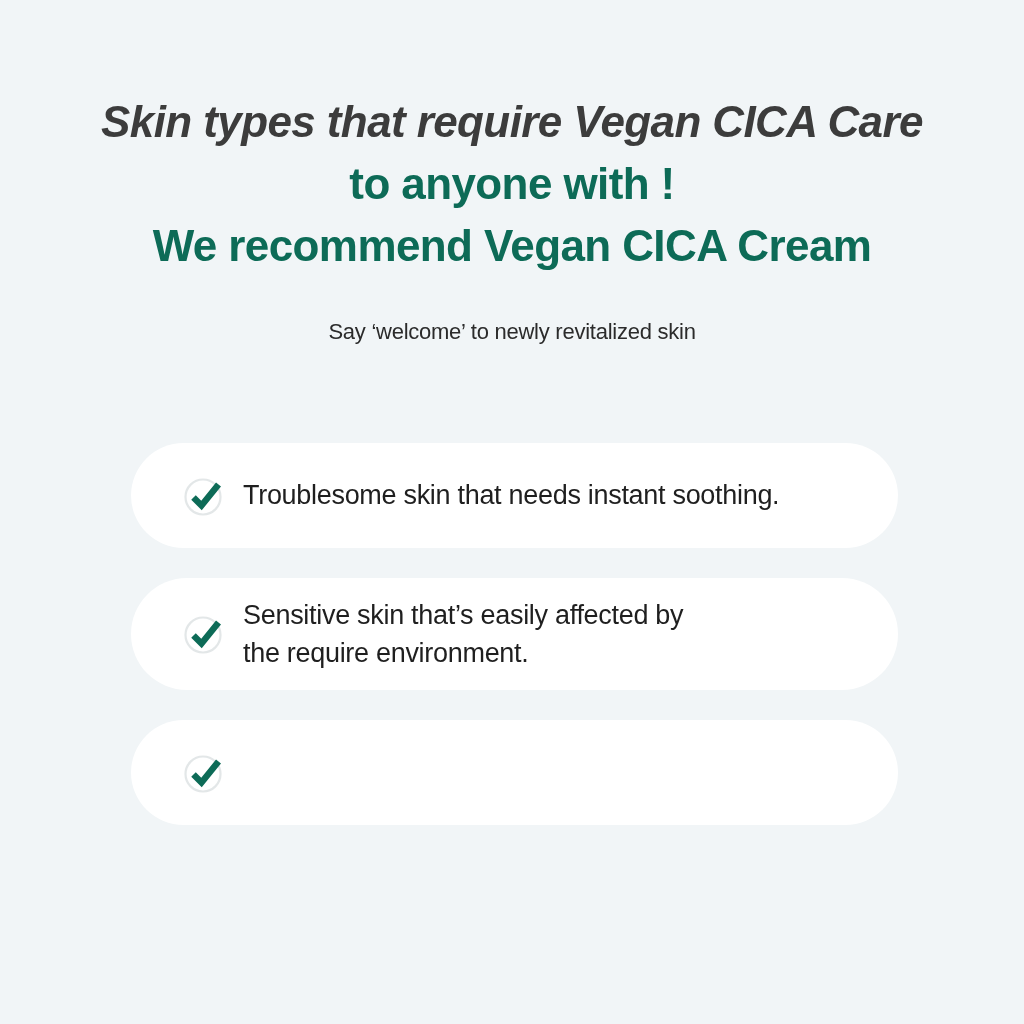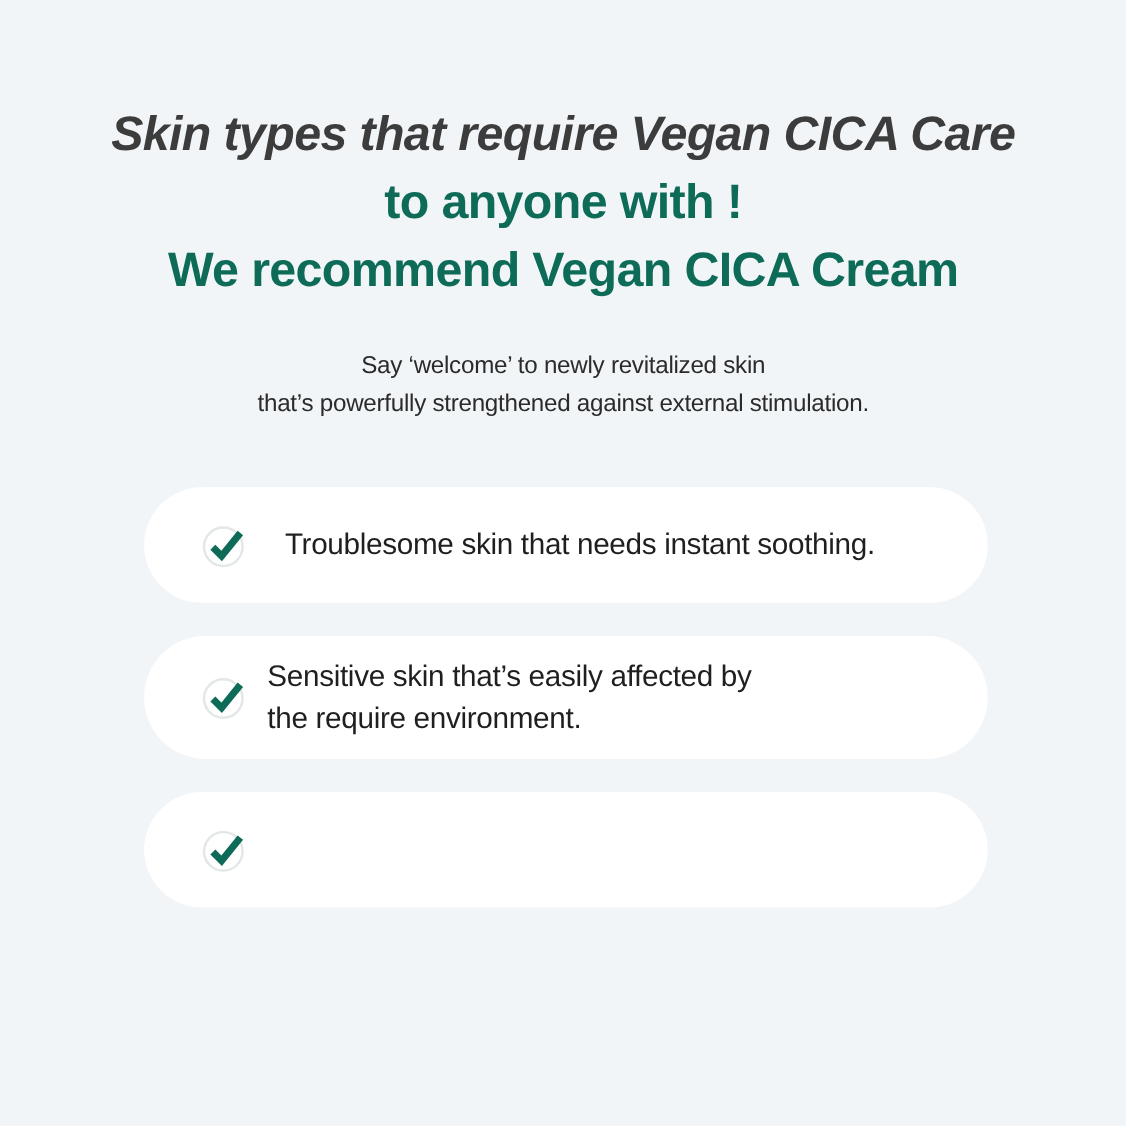--- a/index.html
+++ b/index.html
@@ -82,21 +82,21 @@
     position:relative;
     width:767px;
     background:#ffffff;
     border-radius:56px;
     display:flex;
     align-items:center;
     padding-left:52px;
     margin-bottom:30px;
   }
 
-  .card.one-line { height:105px;gap:16px; }
+  .card.one-line { height:105px; }
   .card.two-line { height:112px; }
 
   .card:last-child { margin-bottom:0; }
 
   .check-icon {
     flex:0 0 auto;
     width:44px;
     height:44px;
     position:relative;
     margin-right:16px;
@@ -125,21 +125,20 @@
 <div class="page">
 
   <div class="heading-block">
     <div class="headline-primary">Skin types that require Vegan CICA Care</div>
     <div class="headline-accent">to anyone with !</div>
     <div class="headline-accent">We recommend Vegan CICA Cream</div>
   </div>
 
   <div class="subtitle-block">
     <div class="subtitle-line">Say ‘welcome’ to newly revitalized skin</div>
-    <div class="subtitle-line">that’s powerfully strengthened against external stimulation.</div>
   </div>
 
   <div class="card-list">
 
     <div class="card one-line">
       <span class="check-icon">
         <svg viewBox="0 0 44 44">
           <circle cx="20" cy="23" r="17.5" fill="none" stroke="#e3e7e8" stroke-width="2.2"></circle>
           <path d="M10.5 23.5 L18.5 31.5 L35.5 10.5" fill="none" stroke="#0d6b57" stroke-width="6.4" stroke-linecap="butt" stroke-linejoin="miter"></path>
         </svg>

